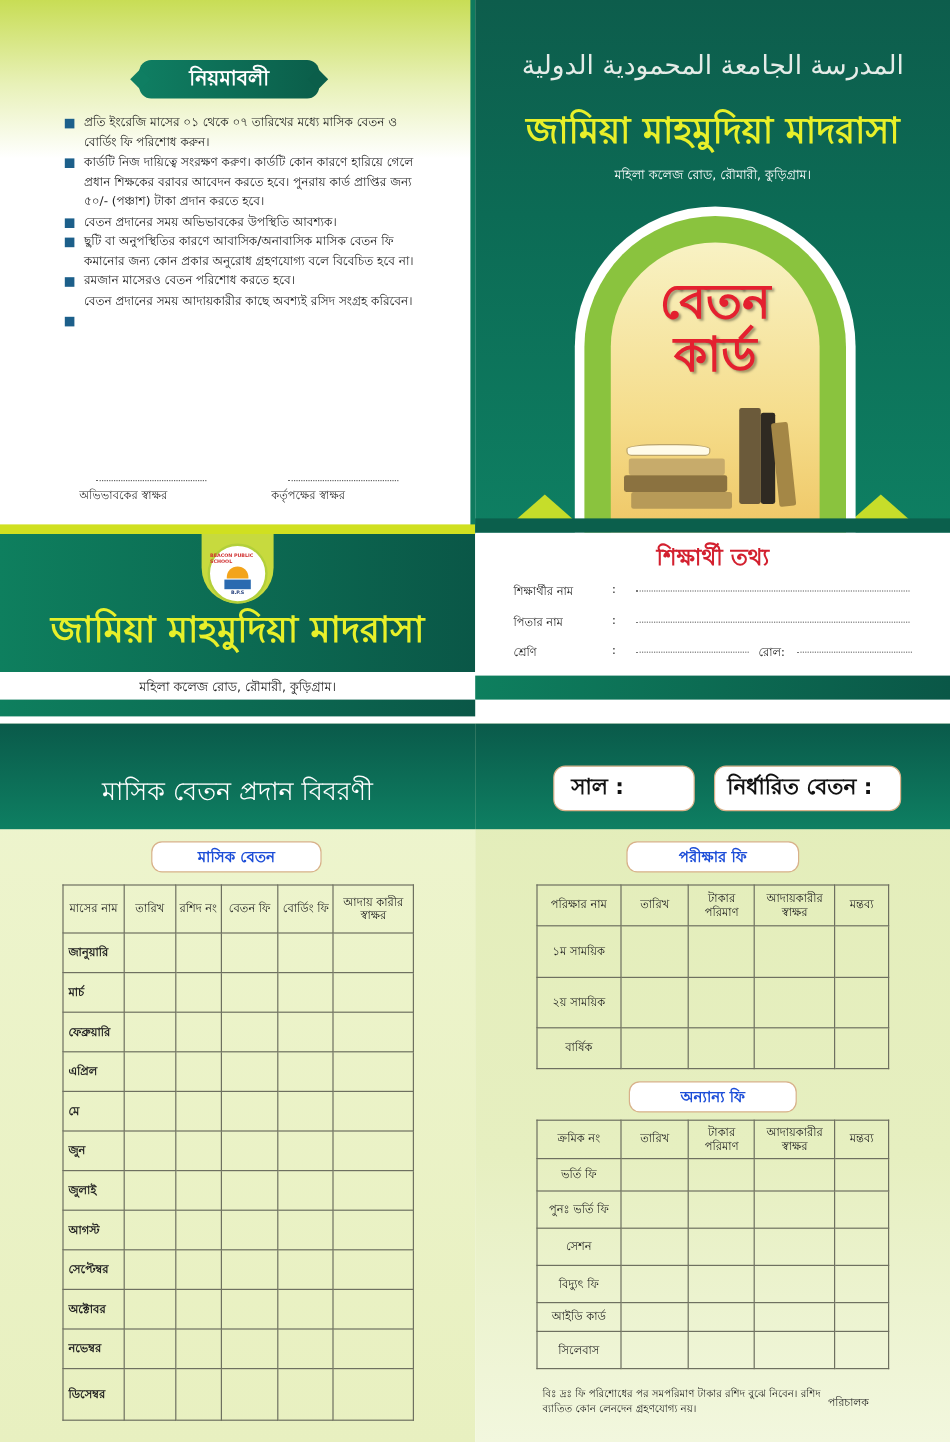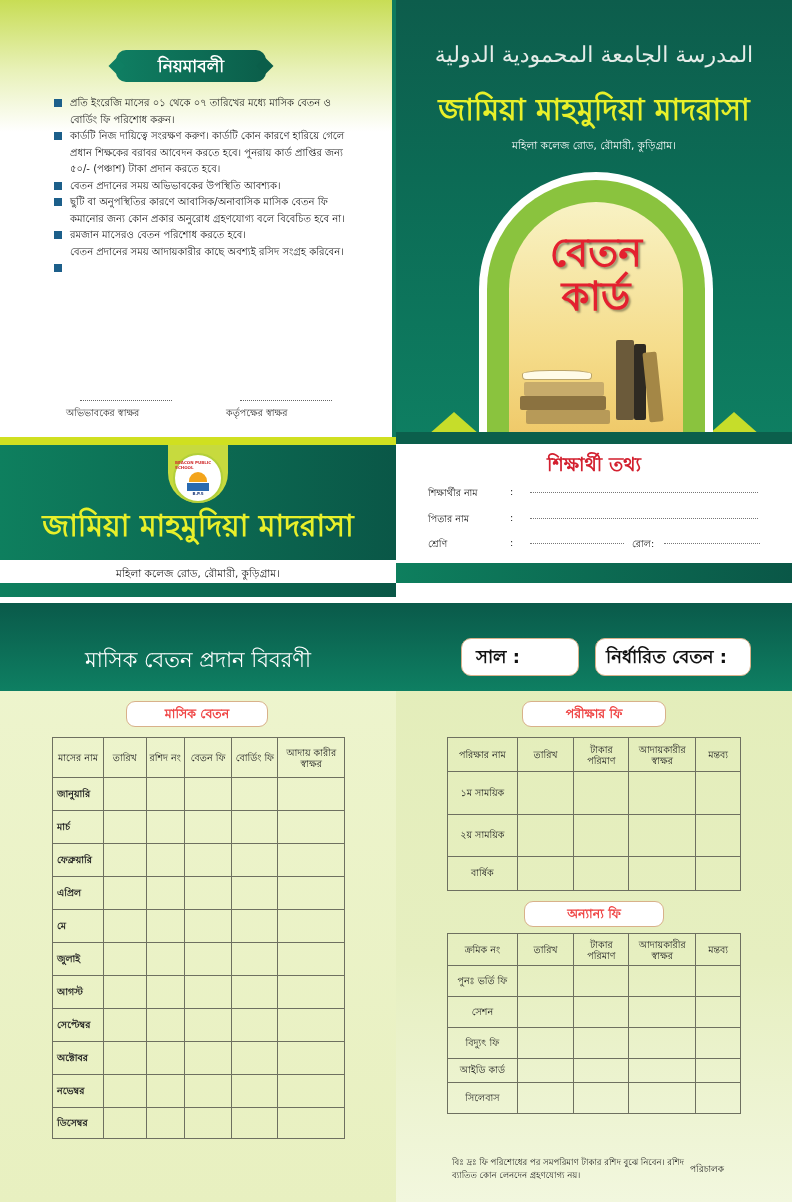--- a/index.html
+++ b/index.html
@@ -56,21 +56,21 @@
 
   
   #bottom-left { left: 0; top: 603px; width: 396px; height: 599px; background: linear-gradient(180deg, #eef5cf 0%, #e8f0c0 100%); }
   #bottom-right { left: 396px; top: 603px; width: 396px; height: 599px; background: linear-gradient(180deg, #e3edb9 0%, #e6efc0 60%, #f2f7de 100%); }
   #header-left { left: 0; top: 603px; width: 396px; height: 88px; background: linear-gradient(180deg, #0a5a4a, #0e7f62); }
   #header-right { left: 396px; top: 603px; width: 396px; height: 88px; background: linear-gradient(180deg, #0a5a4a, #0e7f62); }
   #monthly-title { left: 0; top: 644px; width: 396px; text-align: center; color: #fff; font-size: 21px; }
   .label-box { position: absolute; background: #fff; border: 1.5px solid #d8b18a; border-radius: 10px; text-align: center; font-weight: bold; color: #111; }
   #year-box { left: 434px; top: 638px; width: 118px; height: 38px; font-size: 18px; line-height: 36px; text-align: left; padding-left: 14px; margin-left: 27px; }
   #fixed-salary-box { left: 562px; top: 638px; width: 156px; height: 38px; font-size: 18px; line-height: 36px; text-align: left; padding-left: 10px; margin-left: 33px; }
-  .section-label { position: absolute; background: #fff; border: 1.5px solid #d8b18a; border-radius: 9px; text-align: center; font-size: 12.5px; font-weight: bold; color: #ef4444; height: 26px; line-height: 24px; }
+  .section-label { position: absolute; background: #fff; border: 1.5px solid #d8b18a; border-radius: 9px; text-align: center; font-size: 12.5px; font-weight: bold; color: #1d4ed8; height: 26px; line-height: 24px; }
 
   table { position: absolute; border-collapse: collapse; font-size: 9.5px; }
   table td, table th { border: 1px solid #6e7060; text-align: center; color: #222; font-weight: normal; }
   table th { line-height: 11px; padding: 2px 1px; }
   #monthly-table td:first-child { text-align: left; padding-left: 4px; font-weight: bold; }
   #exam-table td:first-child, #other-table td:first-child { font-weight: normal; }
 
   #note { left: 452px; top: 1156px; width: 240px; font-size: 8.5px; line-height: 13px; color: #222; }
   #director { left: 690px; top: 1162px; font-size: 9px; color: #222; }
 </style>
@@ -199,20 +199,28 @@
       </tr>
     <tr style="height:33px">
         <td>মে</td>
         <td></td>
         <td></td>
         <td></td>
         <td></td>
         <td></td>
       </tr>
     <tr style="height:33px">
+        <td>জুন</td>
+        <td></td>
+        <td></td>
+        <td></td>
+        <td></td>
+        <td></td>
+      </tr>
+    <tr style="height:33px">
         <td>জুলাই</td>
         <td></td>
         <td></td>
         <td></td>
         <td></td>
         <td></td>
       </tr>
     <tr style="height:33px">
         <td>আগস্ট</td>
         <td></td>
@@ -238,21 +246,21 @@
         <td></td>
       </tr>
     <tr style="height:33px">
         <td>নভেম্বর</td>
         <td></td>
         <td></td>
         <td></td>
         <td></td>
         <td></td>
       </tr>
-    <tr style="height:31px">
+    <tr style="height:43px">
         <td>ডিসেম্বর</td>
         <td></td>
         <td></td>
         <td></td>
         <td></td>
         <td></td>
       </tr>
   </tbody>
 </table>
 
@@ -297,20 +305,27 @@
   <thead>
     <tr style="height:32px">
       <th style="width:70px">ক্রমিক নং</th>
       <th style="width:57px">তারিখ</th>
       <th style="width:55px">টাকার পরিমাণ</th>
       <th style="width:67px">আদায়কারীর স্বাক্ষর</th>
       <th style="width:45px">মন্তব্য</th>
     </tr>
   </thead>
   <tbody>
+    <tr style="height:27px">
+        <td>ভর্তি ফি</td>
+        <td></td>
+        <td></td>
+        <td></td>
+        <td></td>
+      </tr>
     <tr style="height:31px">
         <td>পুনঃ ভর্তি ফি</td>
         <td></td>
         <td></td>
         <td></td>
         <td></td>
       </tr>
     <tr style="height:31px">
         <td>সেশন</td>
         <td></td>

